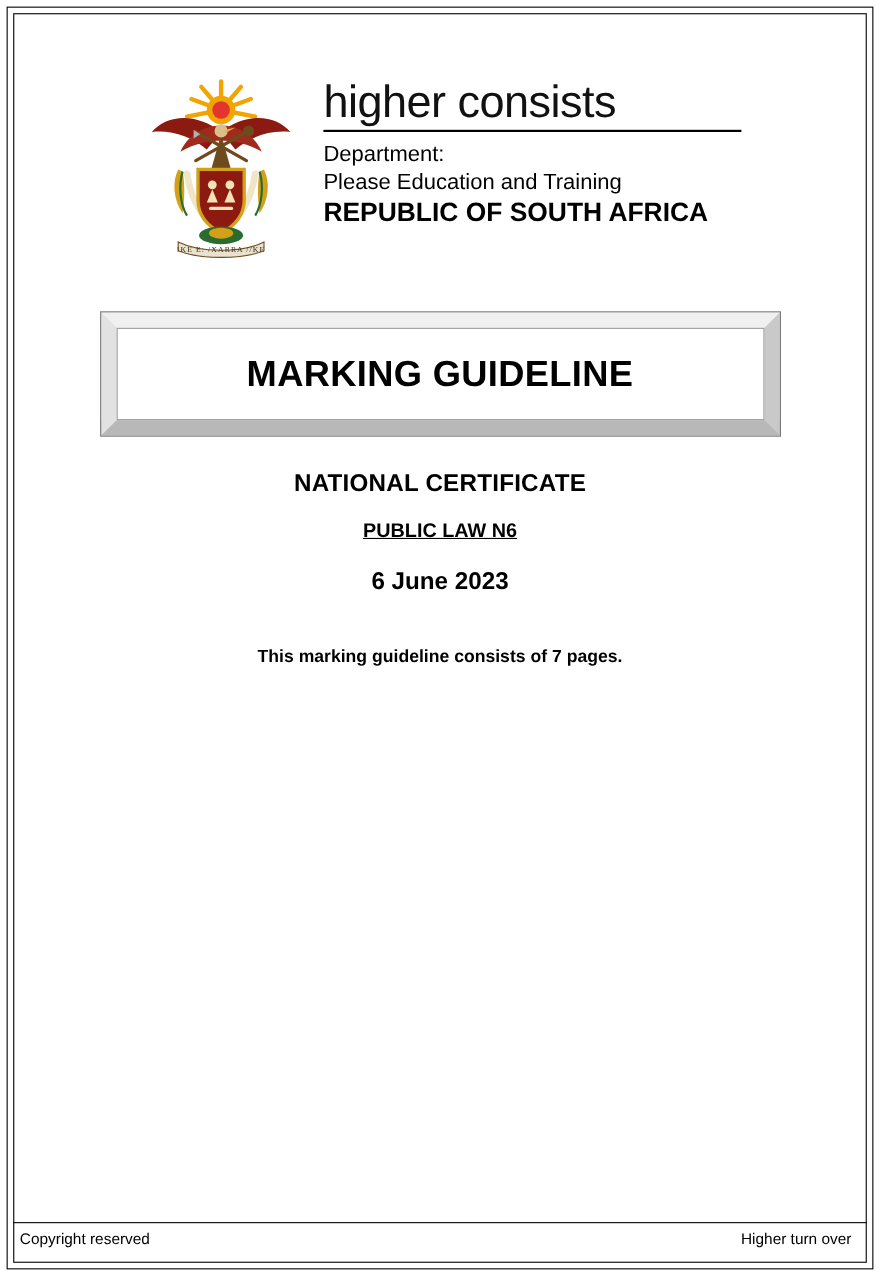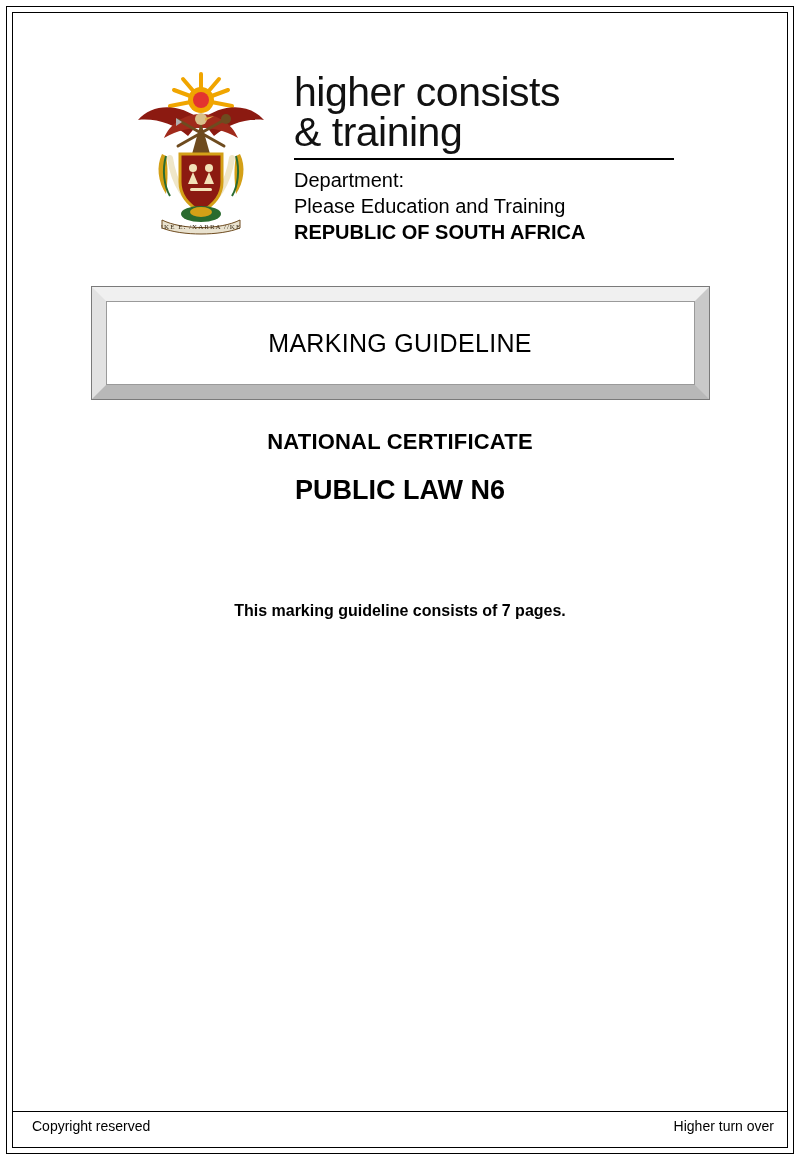--- a/index.html
+++ b/index.html
@@ -81,21 +81,21 @@
     font-size: 20px;
     line-height: 1.28;
     font-weight: 400;
   }
   .dept-sub2 {
     font-size: 20px;
     line-height: 1.28;
     font-weight: 400;
   }
   .dept-sub3 {
-    font-size: 20px;
+    font-size: 24px;
     line-height: 1.28;
     font-weight: 700;
   }
 
   
   .plate-wrap {
     margin: 42px auto 0 auto;
     width: 617px;
   }
   .plate {
@@ -113,49 +113,49 @@
     justify-content: center;
   }
   .plate::before {
     content: "";
     position: absolute;
     left: 0; top: 0; right: 0; bottom: 0;
     border: 1px solid #9a9a9a;
     pointer-events: none;
   }
   .plate-title {
-    font-size: 25px;
-    font-weight: 400;
+    font-size: 33px;
+    font-weight: 700;
     letter-spacing: 0.3px;
   }
 
   
   .info {
     text-align: center;
     margin-top: 30px;
   }
   .info-line {
     font-weight: 700;
     margin: 0 0 10px 0;
   }
   .line-cert { font-size: 22px; letter-spacing: 0.2px; }
-  .line-subject { font-size: 27px; margin-top: 20px; }
+  .line-subject { font-size: 18px; margin-top: 20px; text-decoration: underline; }
   .line-date { font-size: 22px; margin-top: 22px; }
 
   .consists {
     text-align: center;
-    margin-top: 96px;
+    margin-top: 48px;
     font-size: 16px;
     font-weight: 700;
   }
 
   
   .footer {
     position: absolute;
-    left: 20px;
+    left: 6px;
     right: 14px;
     bottom: 14px;
     display: flex;
     justify-content: space-between;
     align-items: flex-start;
     font-size: 14px;
   }
   .footer-rule {
     position: absolute;
     left: 0;
@@ -234,37 +234,37 @@
             <ellipse cx="75" cy="150" rx="11" ry="5" fill="#d4a017"></ellipse>
           </g>
 
           <path d="M36 158 C56 168 94 168 114 158 L114 166 C94 174 56 174 36 166 Z" fill="#e9e2cf" stroke="#6e4b1f" stroke-width="1"></path>
           <text x="75" y="167" text-anchor="middle" font-size="7" font-family="'Liberation Serif', serif" fill="#3a2a14" letter-spacing="1">!KE E: /XARRA //KE</text>
         </svg>
       </div>
 
       <div class="dept-block">
         <div class="dept-title">higher consists</div>
-        <div class="dept-title">&amp; training</div>
         <div class="dept-rule"></div>
         <div class="dept-sub1">Department:</div>
         <div class="dept-sub2">Please Education and Training</div>
         <div class="dept-sub3">REPUBLIC OF SOUTH AFRICA</div>
       </div>
     </div>
 
     <div class="plate-wrap">
       <div class="plate">
         <div class="plate-title">MARKING GUIDELINE</div>
       </div>
     </div>
 
     <div class="info">
       <div class="info-line line-cert">NATIONAL CERTIFICATE</div>
       <div class="info-line line-subject">PUBLIC LAW N6</div>
+      <div class="info-line line-date">6 June 2023</div>
     </div>
 
     <div class="consists">This marking guideline consists of 7 pages.</div>
 
     <div class="footer-rule"></div>
     <div class="footer">
       <span>Copyright reserved</span>
       <span>Higher turn over</span>
     </div>
 

